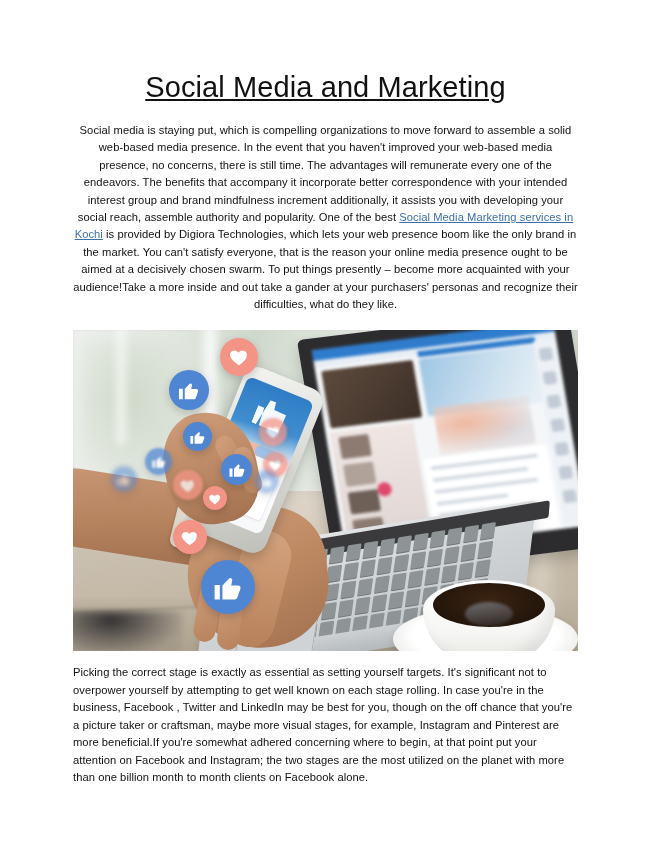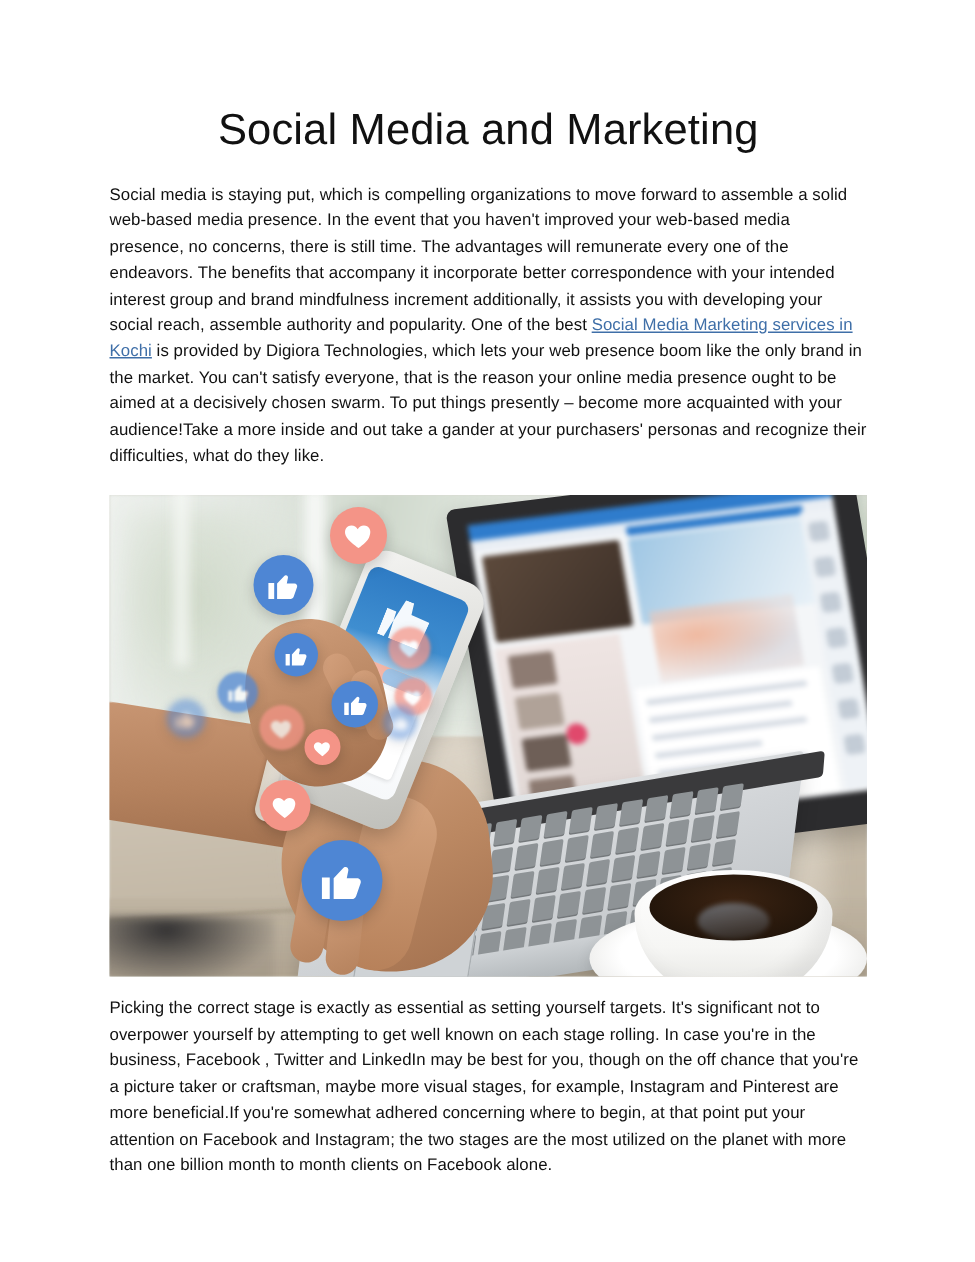--- a/index.html
+++ b/index.html
@@ -28,30 +28,31 @@
   }
   .doc-title {
     font-size: 29px;
     font-weight: 400;
     line-height: 34px;
     text-align: center;
     margin: 0;
     padding-top: 70px;
     letter-spacing: 0.1px;
     color: #111111;
+    text-decoration: underline;
   }
   .body-text {
     font-size: 11.2px;
     line-height: 17.4px;
     text-align: left;
     margin: 0;
     color: #111111;
     letter-spacing: 0.05px;
   }
-  .para-top { padding-top: 18px; }
+  .para-top { padding-top: 18px; text-align: center; }
   .para-bottom { padding-top: 13px; }
   .doc-link {
     color: #3f6fa8;
     text-decoration: underline;
     cursor: pointer;
   }
 
   
   .photo {
     position: relative;

